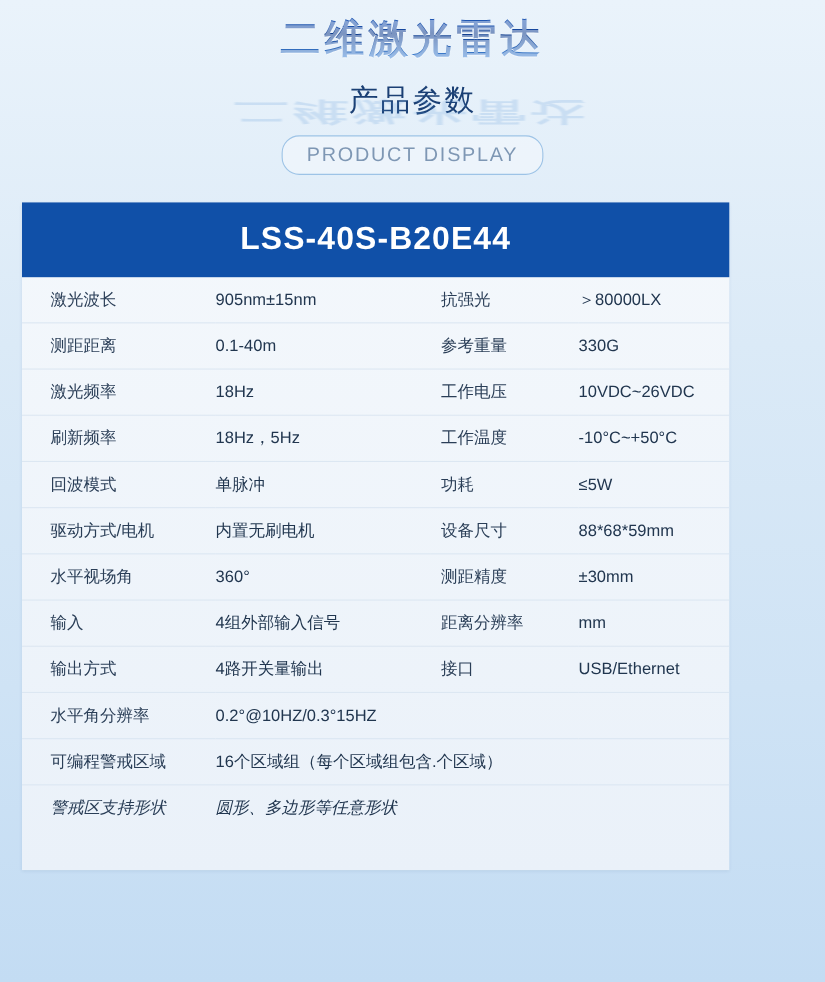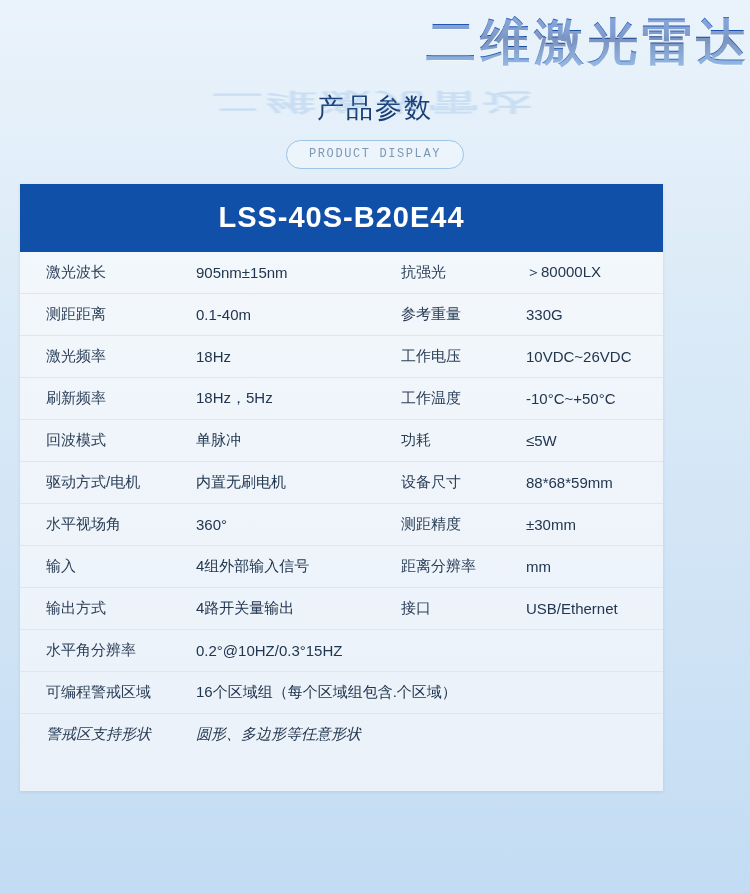--- a/index.html
+++ b/index.html
@@ -17,30 +17,29 @@
 
   
   .header {
     position: relative;
     height: 178px;
     text-align: center;
   }
   .main-title {
     margin: 0;
     padding-top: 14px;
-    font-size: 50px;
+    font-size: 36px;
     font-weight: bold;
     letter-spacing: 4px;
     background: linear-gradient(180deg, #2f6fd0 0%, #1b4fa8 45%, #0f3c8c 55%, #4a8ede 100%);
     -webkit-background-clip: text;
     background-clip: text;
     color: transparent;
     text-shadow: 0 1px 0 rgba(255,255,255,0.45);
     line-height: 1.15;
-    text-align: right;
   }
   .title-reflection {
     position: absolute;
     top: 68px;
     left: 0;
     right: 0;
     font-size: 50px;
     font-weight: bold;
     letter-spacing: 4px;
     color: rgba(91,150,214,0.20);
@@ -55,24 +54,23 @@
     letter-spacing: 2px;
     font-weight: normal;
   }
   .pill {
     display: inline-block;
     margin-top: 14px;
     padding: 6px 22px 7px 22px;
     border: 1px solid #9dc3e6;
     border-radius: 16px;
     color: #7e97b4;
-    font-size: 12px;
+    font-size: 18px;
     letter-spacing: 1.6px;
     background: rgba(255,255,255,0.35);
-    font-family: Liberation Mono, monospace;
   }
 
   
   .card {
     position: absolute;
     left: 20px;
     top: 184px;
     width: 643px;
     background: linear-gradient(180deg, #f4f8fc 0%, #eaf1f9 100%);
     box-shadow: 0 1px 3px rgba(40,80,130,0.12);

